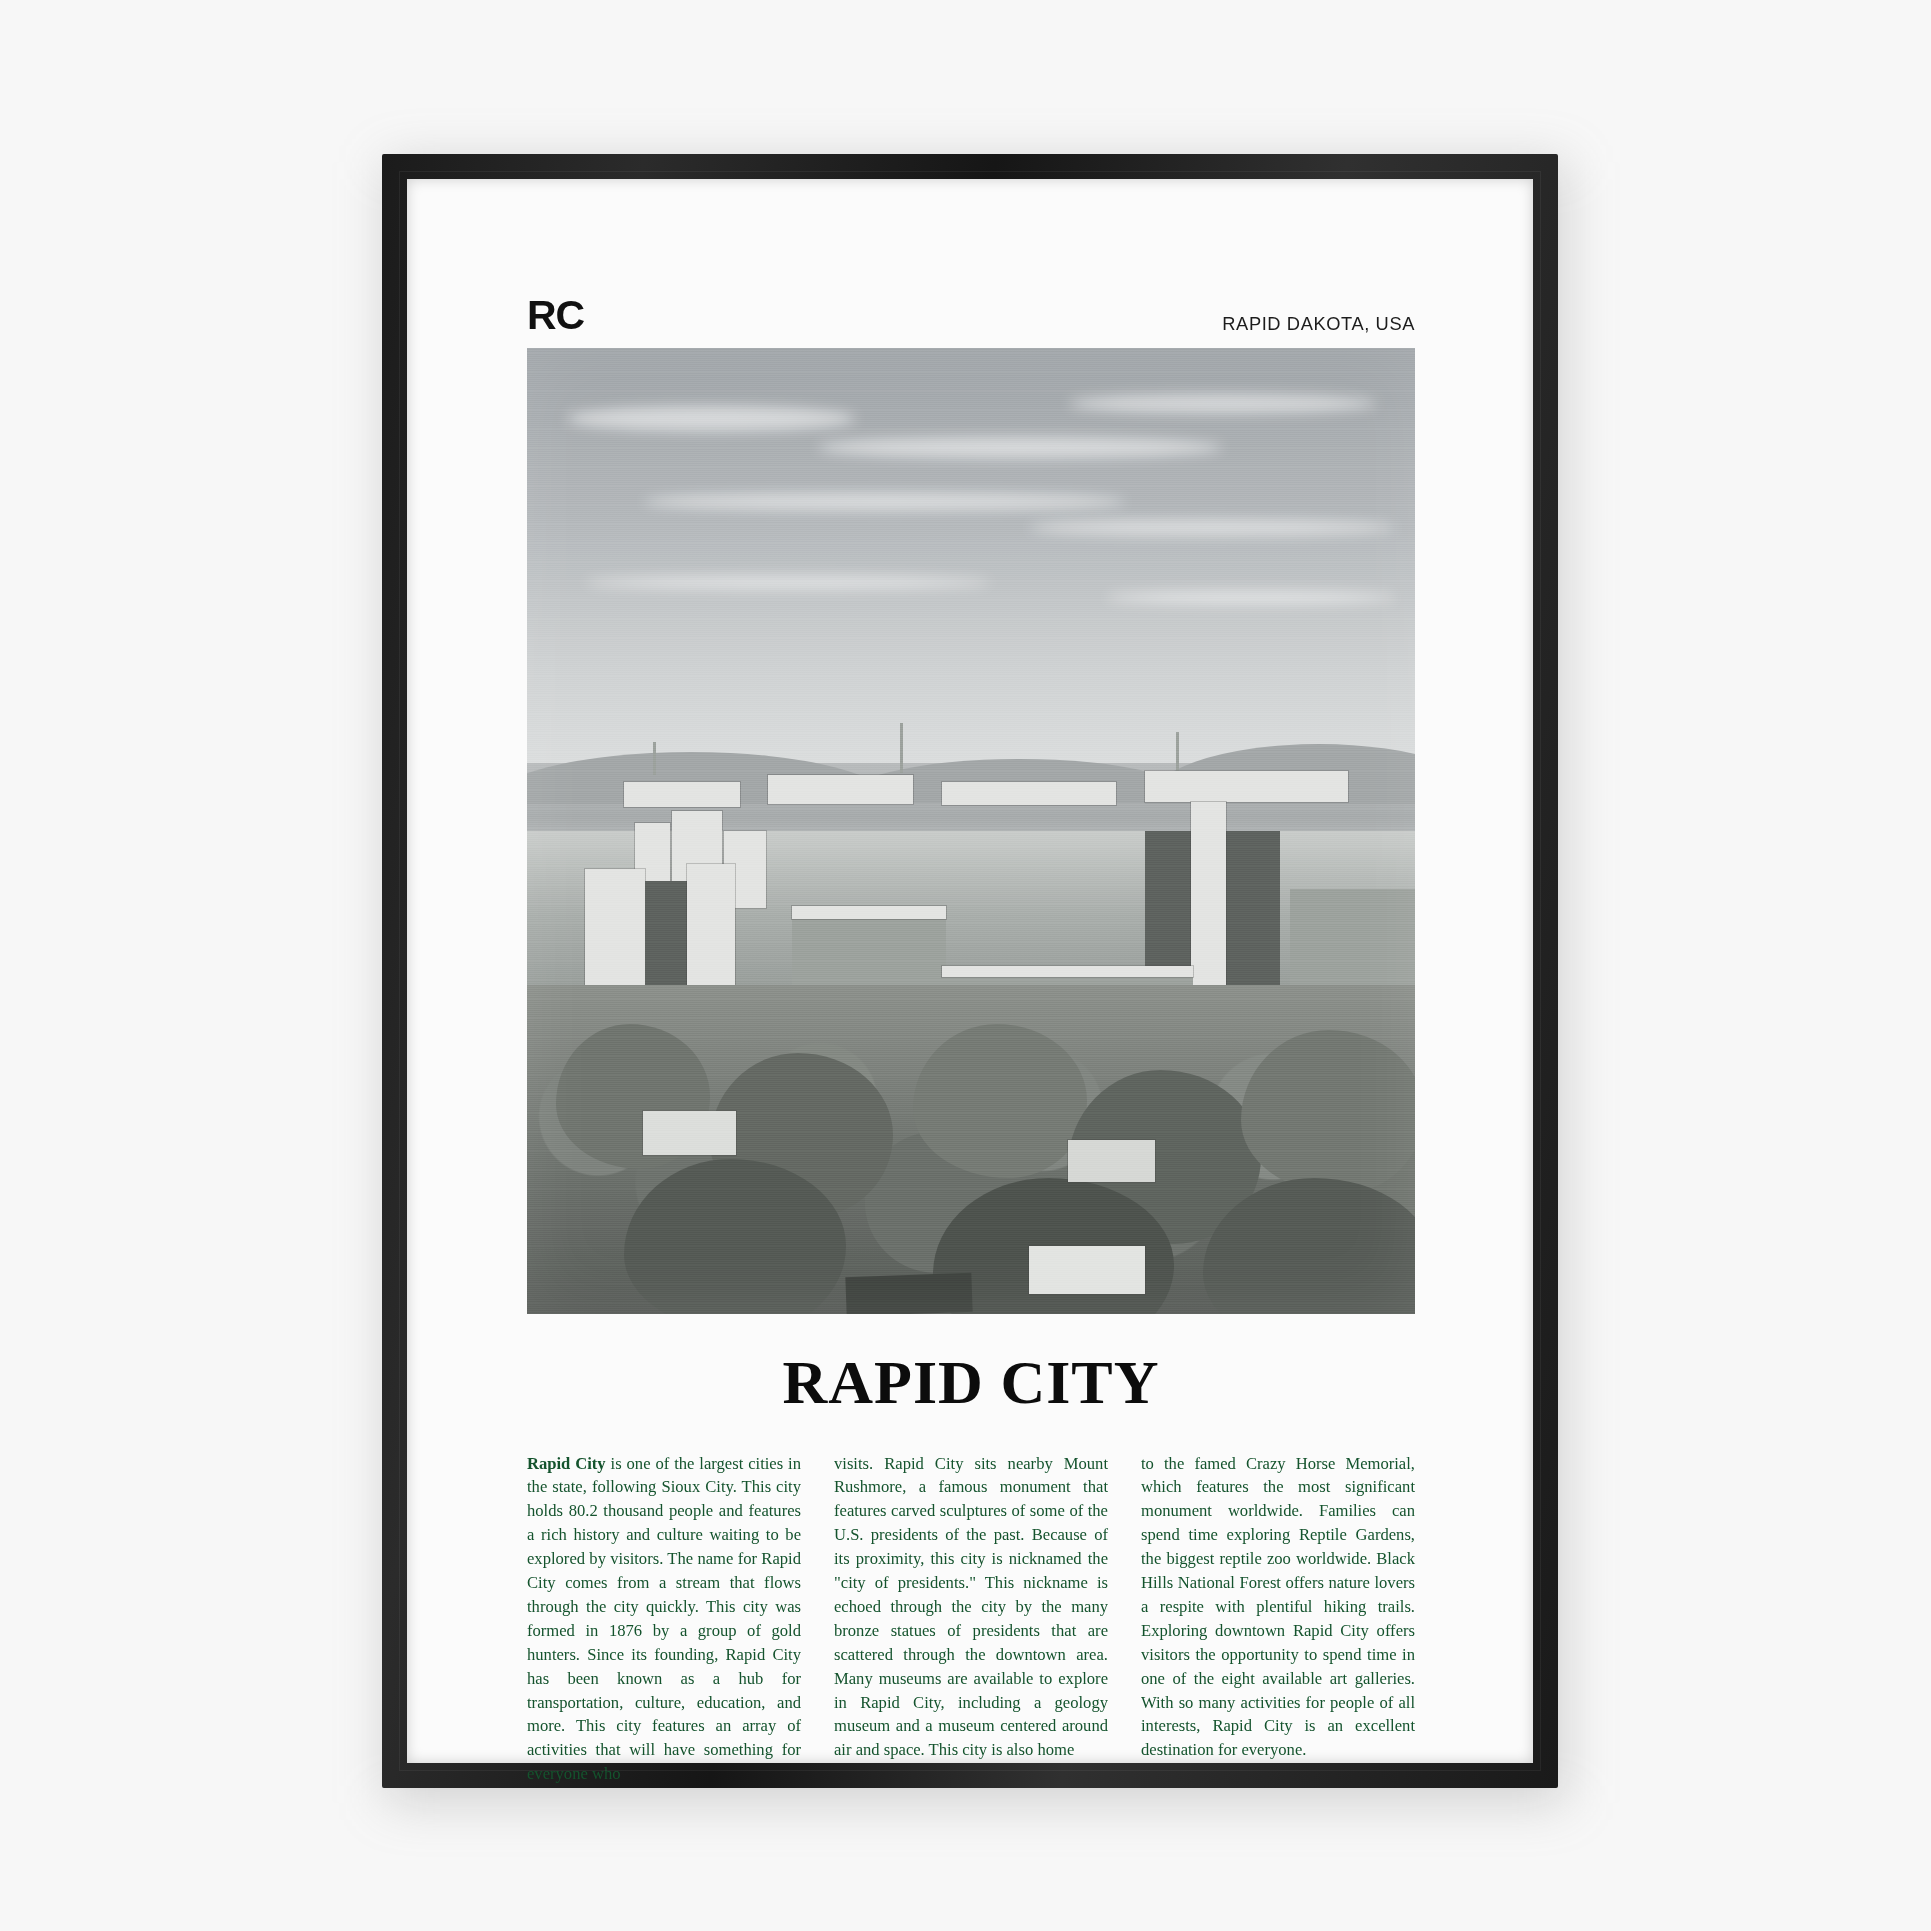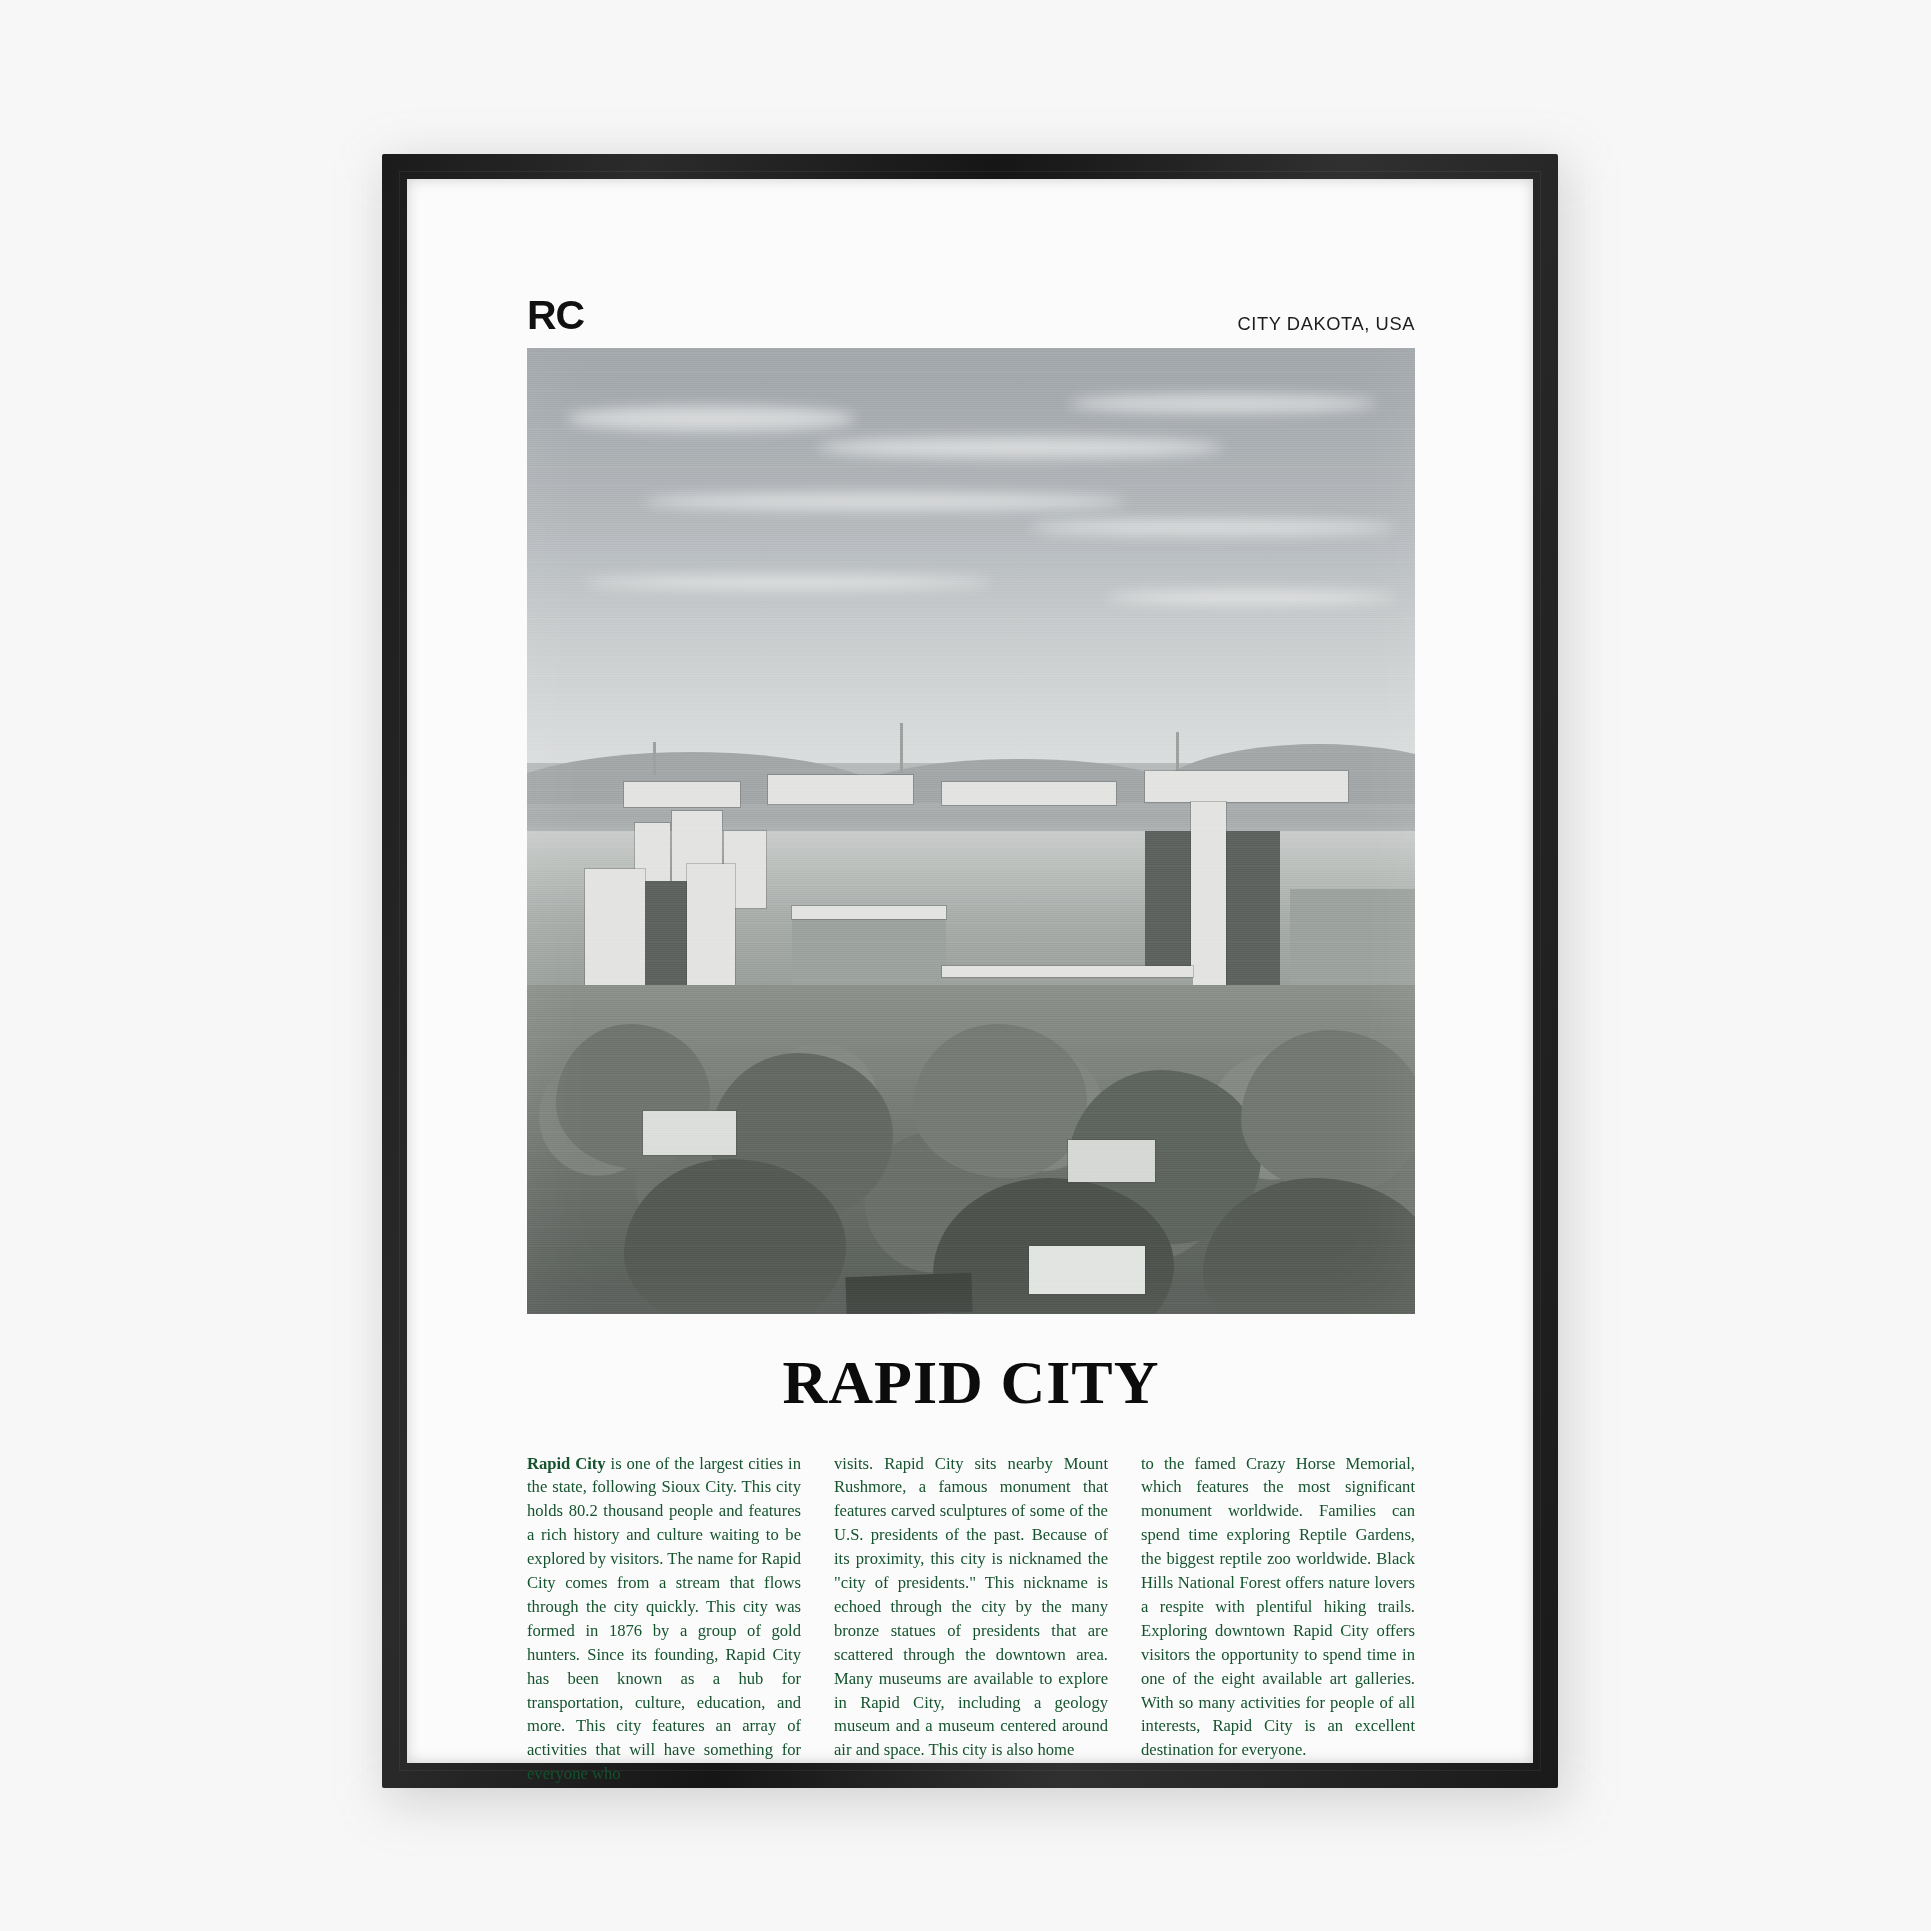--- a/index.html
+++ b/index.html
@@ -207,21 +207,21 @@
 
   <div class="frame-shadow"></div>
 
   <div class="frame">
     <div class="mat">
 
       <div class="poster">
 
         <div class="poster-top">
           <div class="monogram">RC</div>
-          <div class="region">CITY DAKOTA, USA</div>
+          <div class="region">RAPID DAKOTA, USA</div>
         </div>
 
         <div class="photo">
           <div class="sky"></div>
 
           <div class="cloud" style="left:39px;  top:58px;  width:290px; height:25px;"></div>
           <div class="cloud" style="left:290px; top:89px;  width:406px; height:21px;"></div>
           <div class="cloud" style="left:541px; top:46px;  width:309px; height:19.3px;"></div>
           <div class="cloud" style="left:116px; top:145px; width:483px; height:17.4px;"></div>
           <div class="cloud" style="left:502px; top:172px; width:367px; height:15.4px;"></div>

